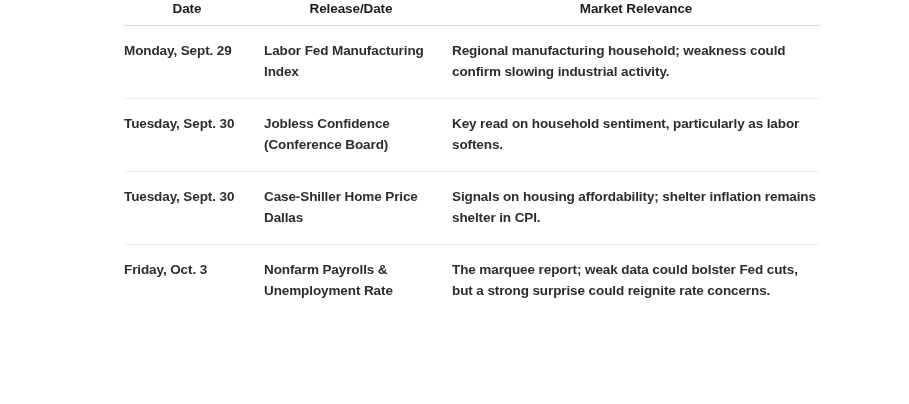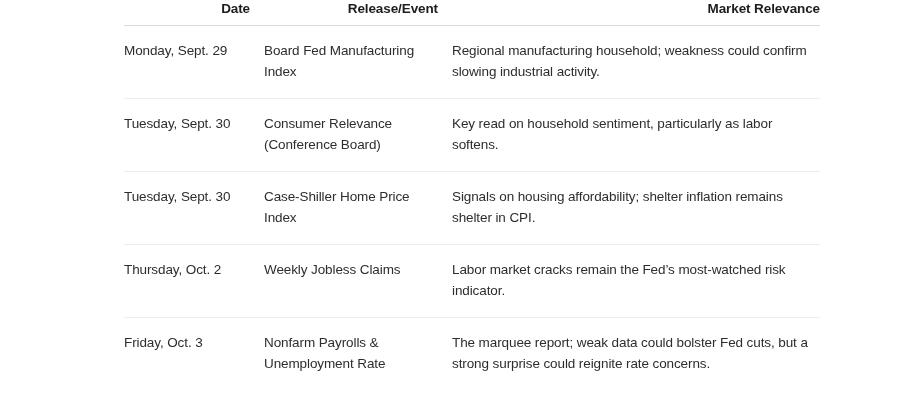--- a/index.html
+++ b/index.html
@@ -27,35 +27,35 @@
     top: 0px;
     width: 696px;
     border-collapse: collapse;
     table-layout: fixed;
   }
   .schedule-table col.c-date    { width: 140px; }
   .schedule-table col.c-release { width: 188px; }
   .schedule-table col.c-market  { width: 368px; }
 
   .schedule-table thead th {
-    text-align: right;
+    text-align: center;
     vertical-align: top;
     font-size: 13.5px;
     font-weight: bold;
     color: #1d1d1d;
     padding: 0px 14px 8px 0px;
     border-bottom: 1px solid #d9d9d9;
     line-height: 17px;
     letter-spacing: -0.1px;
   }
   .schedule-table tbody td {
     text-align: left;
     vertical-align: top;
     font-size: 13.5px;
-    font-weight: normal;
+    font-weight: bold;
     color: #2d2d2d;
     padding: 14px 14px 16px 0px;
     border-bottom: 1px solid #ececec;
     line-height: 21px;
     letter-spacing: -0.1px;
   }
   .schedule-table tbody tr:last-child td {
     border-bottom: none;
   }
   .cell-date    { white-space: nowrap; }
@@ -68,44 +68,39 @@
 <div class="page">
   <table class="schedule-table">
     <colgroup>
       <col class="c-date">
       <col class="c-release">
       <col class="c-market">
     </colgroup>
     <thead>
       <tr>
         <th class="cell-date">Date</th>
-        <th class="cell-release">Release/Event</th>
+        <th class="cell-release">Release/Date</th>
         <th class="cell-market">Market Relevance</th>
       </tr>
     </thead>
     <tbody>
       <tr>
         <td class="cell-date">Monday, Sept. 29</td>
-        <td class="cell-release">Board Fed Manufacturing Index</td>
+        <td class="cell-release">Labor Fed Manufacturing Index</td>
         <td class="cell-market">Regional manufacturing household; weakness could confirm slowing industrial activity.</td>
       </tr>
       <tr>
         <td class="cell-date">Tuesday, Sept. 30</td>
-        <td class="cell-release">Consumer Relevance (Conference Board)</td>
+        <td class="cell-release">Jobless Confidence (Conference Board)</td>
         <td class="cell-market">Key read on household sentiment, particularly as labor softens.</td>
       </tr>
       <tr>
         <td class="cell-date">Tuesday, Sept. 30</td>
-        <td class="cell-release">Case-Shiller Home Price Index</td>
+        <td class="cell-release">Case-Shiller Home Price Dallas</td>
         <td class="cell-market">Signals on housing affordability; shelter inflation remains shelter in CPI.</td>
-      </tr>
-      <tr>
-        <td class="cell-date">Thursday, Oct. 2</td>
-        <td class="cell-release">Weekly Jobless Claims</td>
-        <td class="cell-market">Labor market cracks remain the Fed’s most-watched risk indicator.</td>
       </tr>
       <tr>
         <td class="cell-date">Friday, Oct. 3</td>
         <td class="cell-release">Nonfarm Payrolls &amp; Unemployment Rate</td>
         <td class="cell-market">The marquee report; weak data could bolster Fed cuts, but a strong surprise could reignite rate concerns.</td>
       </tr>
     </tbody>
   </table>
 </div>
 

